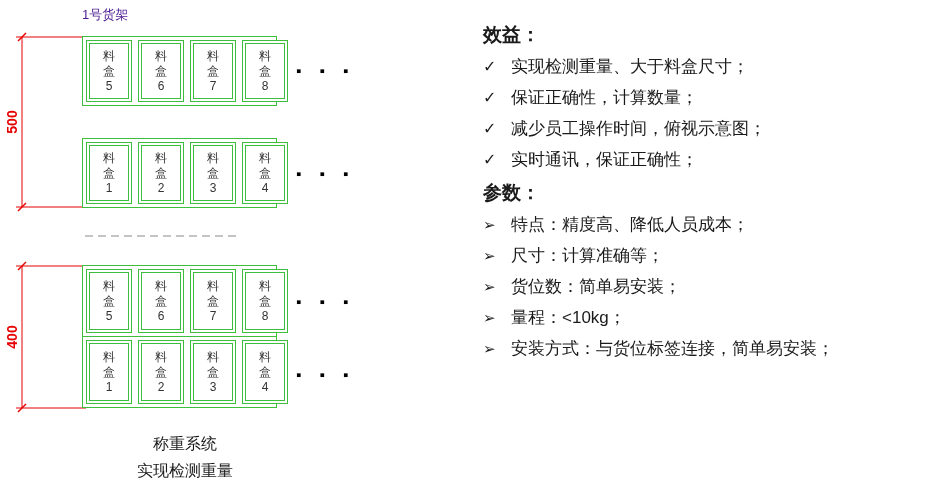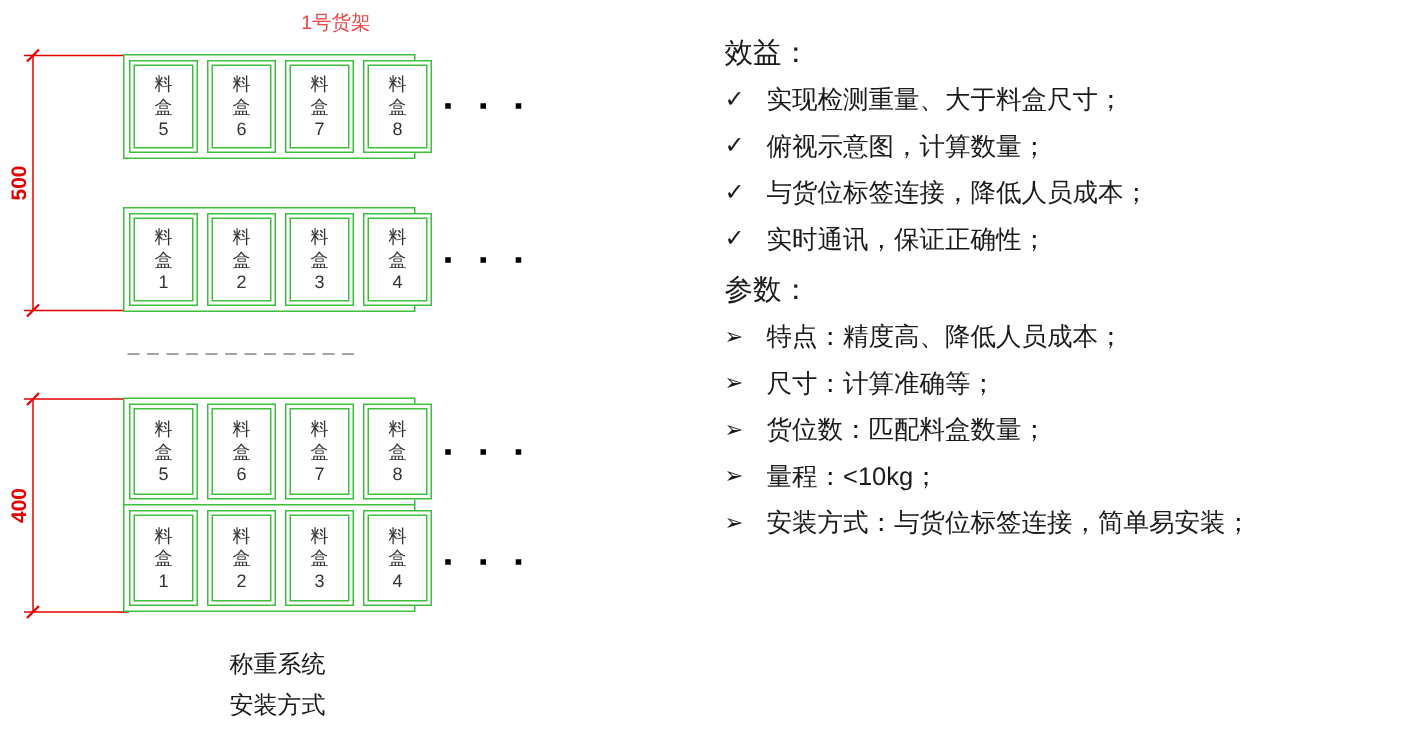--- a/index.html
+++ b/index.html
@@ -4,41 +4,41 @@
 <style>
   :root{
     --green:#3dbf3d;
     --red:#e60000;
   }
   html,body{margin:0;padding:0;background:#fff;}
   body{font-family:"Liberation Sans","DejaVu Sans",sans-serif;}
   .canvas{position:relative;width:948px;height:502px;background:#fff;overflow:hidden;}
 
   
-  .shelf-title{position:absolute;left:82px;width:165px;text-align:right;
-    font-size:13px;color:#ef4444;}
+  .shelf-title{position:absolute;left:82px;width:165px;text-align:left;
+    font-size:13px;color:#4c1d95;}
   .row{position:absolute;left:82px;width:195px;box-sizing:border-box;
     border:1px solid var(--green);background:#fff;display:flex;gap:6px;padding:3px;}
   .box{flex:0 0 46px;box-sizing:border-box;border:1px solid var(--green);
     padding:2px;display:flex;background:#fff;}
   .box-inner{flex:1;box-sizing:border-box;border:1px solid var(--green);
     display:flex;align-items:center;justify-content:center;}
   .box-label{width:14px;font-size:12px;line-height:1.25;color:#333;
     word-break:break-all;text-align:center;}
   .dots{position:absolute;left:296px;width:60px;font-size:15px;letter-spacing:7px;
     color:#000;font-weight:bold;}
   .dim-label{position:absolute;width:40px;height:16px;text-align:center;
     color:var(--red);font-size:14px;font-weight:bold;transform:rotate(-90deg);}
   .dim-svg{position:absolute;left:0;top:0;pointer-events:none;}
   .caption{position:absolute;left:70px;top:430px;width:230px;text-align:center;
     color:#1a1a1a;font-weight:normal;font-size:16px;line-height:27px;}
 
   
   .panel{position:absolute;left:483px;top:22px;width:460px;color:#1a1a1a;}
-  .panel-heading{font-size:19px;font-weight:normal;margin:0 0 8px 0;height:26px;}
+  .panel-heading{font-size:19px;font-weight:bold;margin:0 0 8px 0;height:26px;}
   .panel-heading.second{margin-top:6px;}
   .panel-item{display:flex;font-size:17px;line-height:22px;margin-bottom:9px;}
   .marker{flex:0 0 28px;width:28px;}
   .marker.check{font-size:16px;}
   .marker.arrow{font-size:15px;}
   .item-text{flex:1;}
 </style>
 </head>
 <body>
 
@@ -159,57 +159,57 @@
     <div class="box">
         <div class="box-inner">
           <div class="box-label">料盒4</div>
         </div>
       </div>
   </div>
   <div class="dots" style="top:366px;">▪ ▪ ▪</div>
 
   <div class="caption">
     <div>称重系统</div>
-    <div>安装方式</div>
+    <div>实现检测重量</div>
   </div>
 
   <div class="panel">
 
     <div class="panel-heading">效益：</div>
 
     <div class="panel-item">
       <span class="marker check">✓</span>
       <span class="item-text">实现检测重量、大于料盒尺寸；</span>
     </div>
     <div class="panel-item">
       <span class="marker check">✓</span>
-      <span class="item-text">俯视示意图，计算数量；</span>
-    </div>
-    <div class="panel-item">
-      <span class="marker check">✓</span>
-      <span class="item-text">与货位标签连接，降低人员成本；</span>
+      <span class="item-text">保证正确性，计算数量；</span>
+    </div>
+    <div class="panel-item">
+      <span class="marker check">✓</span>
+      <span class="item-text">减少员工操作时间，俯视示意图；</span>
     </div>
     <div class="panel-item">
       <span class="marker check">✓</span>
       <span class="item-text">实时通讯，保证正确性；</span>
     </div>
 
     <div class="panel-heading second">参数：</div>
 
     <div class="panel-item">
       <span class="marker arrow">➢</span>
       <span class="item-text">特点：精度高、降低人员成本；</span>
     </div>
     <div class="panel-item">
       <span class="marker arrow">➢</span>
       <span class="item-text">尺寸：计算准确等；</span>
     </div>
     <div class="panel-item">
       <span class="marker arrow">➢</span>
-      <span class="item-text">货位数：匹配料盒数量；</span>
+      <span class="item-text">货位数：简单易安装；</span>
     </div>
     <div class="panel-item">
       <span class="marker arrow">➢</span>
       <span class="item-text">量程：&lt;10kg；</span>
     </div>
     <div class="panel-item">
       <span class="marker arrow">➢</span>
       <span class="item-text">安装方式：与货位标签连接，简单易安装；</span>
     </div>
 

